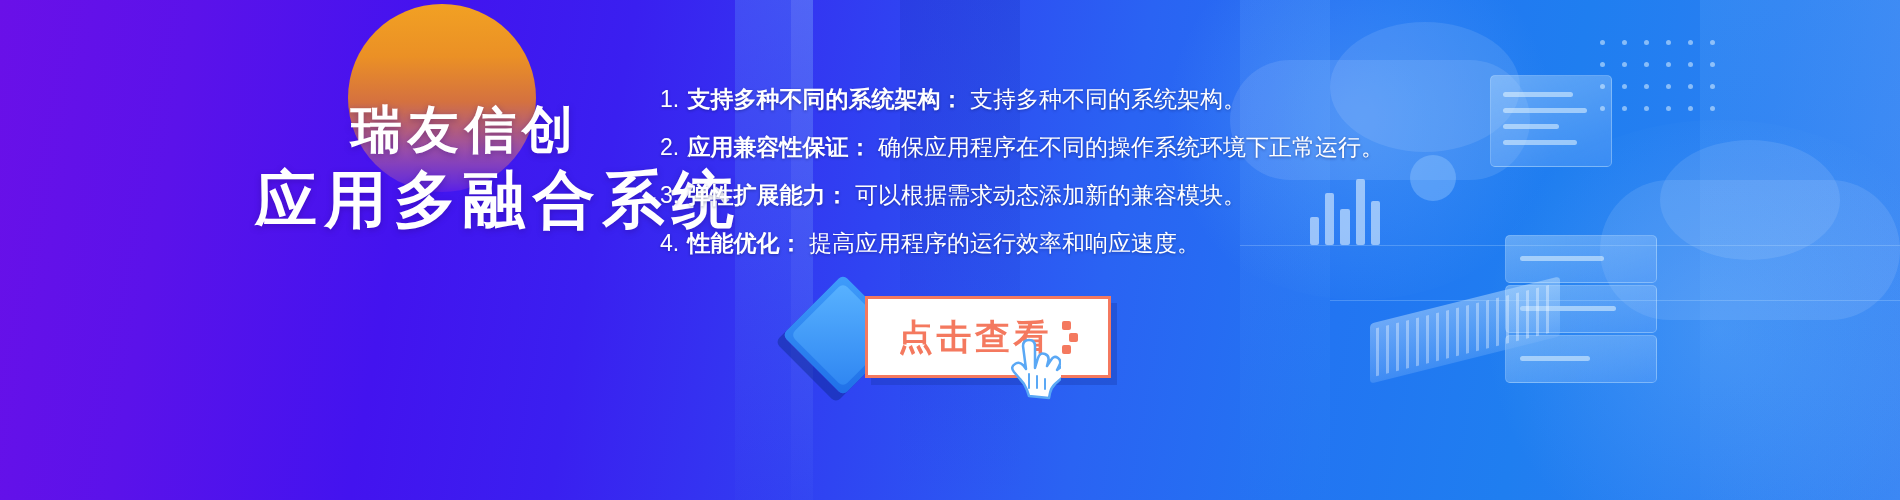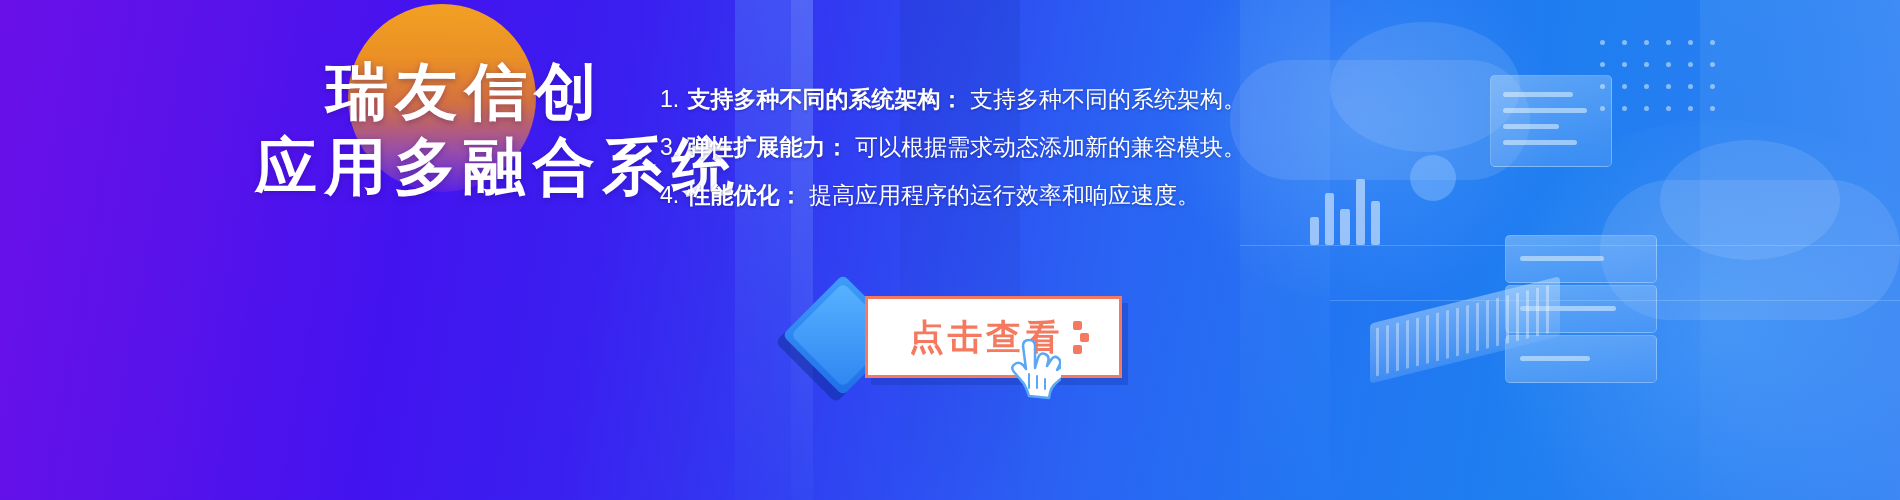--- a/index.html
+++ b/index.html
@@ -71,21 +71,21 @@
   .ring{position:absolute;left:1410px;top:155px;width:46px;height:46px;border-radius:50%;background:rgba(150,200,255,.40);}
   .faint-line{position:absolute;height:1px;background:rgba(200,230,255,.25);}
 
   
   .title-block{position:absolute;left:255px;top:60px;width:420px;z-index:5;}
   .title-line1,.title-line2{
     color:#ffffff;font-weight:bold;letter-spacing:.12em;
     text-align:center;line-height:1.02;white-space:nowrap;
     text-shadow:0 2px 6px rgba(40,0,120,.35);
   }
-  .title-line1{font-size:62px;}
+  .title-line1{font-size:51px;margin-top:44px;}
   .title-line2{font-size:62px;margin-top:12px;}
 
   
   .date-wrap{position:absolute;left:250px;top:285px;width:372px;height:72px;z-index:6;}
   .date-box{
     position:absolute;left:10px;top:0;width:362px;height:72px;
     background:linear-gradient(90deg,#1f7bf0 0%,#2a63f3 55%,#3346f4 100%);
   }
   .date-text{
     position:absolute;left:60px;top:8px;width:305px;height:56px;
@@ -106,21 +106,20 @@
   .bullet .hl{font-weight:bold;}
   .bullet .rest{font-weight:normal;}
 
   
   .cta{
     position:absolute;left:865px;top:296px;width:240px;height:76px;z-index:8;
     background:#ffffff;border:3px solid #f4795f;
     display:flex;align-items:center;justify-content:center;gap:10px;
     box-shadow:6px 7px 0 rgba(20,50,160,.30);
     cursor:pointer;
-    padding-left:11px;
   }
   .cta-label{
     font-size:35px;font-weight:bold;color:#f4795f;letter-spacing:.10em;white-space:nowrap;
   }
   .cta-arrow{display:flex;flex-direction:column;gap:3px;}
   .cta-arrow i{display:block;width:9px;height:9px;background:#f4795f;border-radius:2px;}
   .cta-arrow i:nth-child(2){margin-left:7px;}
   .cta-arrow i:nth-child(3){margin-left:0px;}
   .cursor-hand{position:absolute;left:1005px;top:338px;width:56px;height:70px;z-index:9;}
 </style>
@@ -214,20 +213,25 @@
   </div>
 
 
   <div class="bullets">
     <div class="bullet">
       <span class="num">1.</span>
       <span class="hl">支持多种不同的系统架构：</span>
       <span class="rest">支持多种不同的系统架构。</span>
     </div>
     <div class="bullet">
+      <span class="num">2.</span>
+      <span class="hl">应用兼容性保证：</span>
+      <span class="rest">确保应用程序在不同的操作系统环境下正常运行。</span>
+    </div>
+    <div class="bullet">
       <span class="num">3.</span>
       <span class="hl">弹性扩展能力：</span>
       <span class="rest">可以根据需求动态添加新的兼容模块。</span>
     </div>
     <div class="bullet">
       <span class="num">4.</span>
       <span class="hl">性能优化：</span>
       <span class="rest">提高应用程序的运行效率和响应速度。</span>
     </div>
   </div>

